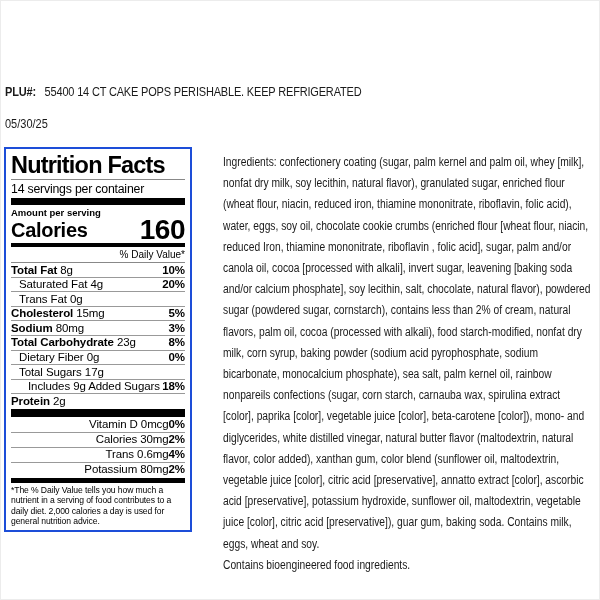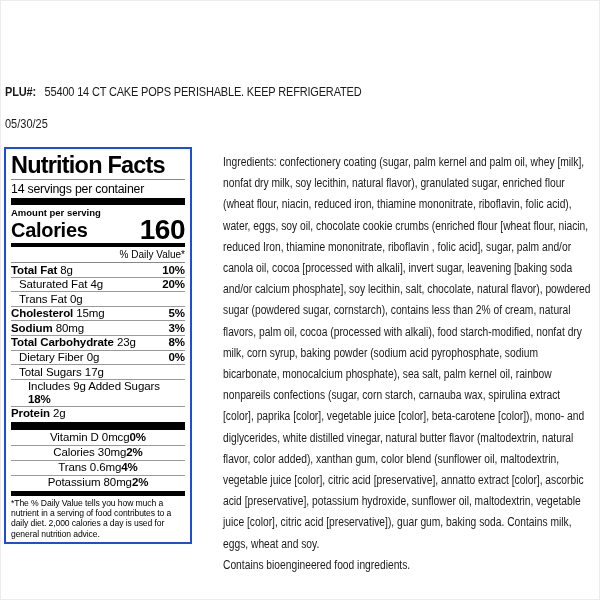--- a/index.html
+++ b/index.html
@@ -59,23 +59,23 @@
     border-bottom:1px solid #888;padding-bottom:1px;
   }
   .nrow{
     display:flex;justify-content:space-between;
     font-size:11.5px;line-height:12.6px;padding:0.5px 0;
     letter-spacing:-0.1px;
   }
   .nrow + .nrow{border-top:1px solid #999;}
   .nrow .b{font-weight:bold;}
   .indent1{padding-left:8px;}
-  .indent2{padding-left:17px;flex-direction:column;}
+  .indent2{padding-left:17px;}
   .vrow{
-    display:flex;justify-content:center;
+    display:flex;justify-content:flex-end;
     font-size:11.5px;line-height:13px;padding:0.5px 0;letter-spacing:-0.1px;
   }
   .vrow + .vrow{border-top:1px solid #999;}
   .vrow .dv{font-weight:bold;}
   .nf-foot{
     font-size:8.6px;line-height:10.4px;letter-spacing:-0.1px;color:#000;
   }
   
   .ing-wrap{
     position:absolute;left:222px;top:150px;width:370px;

